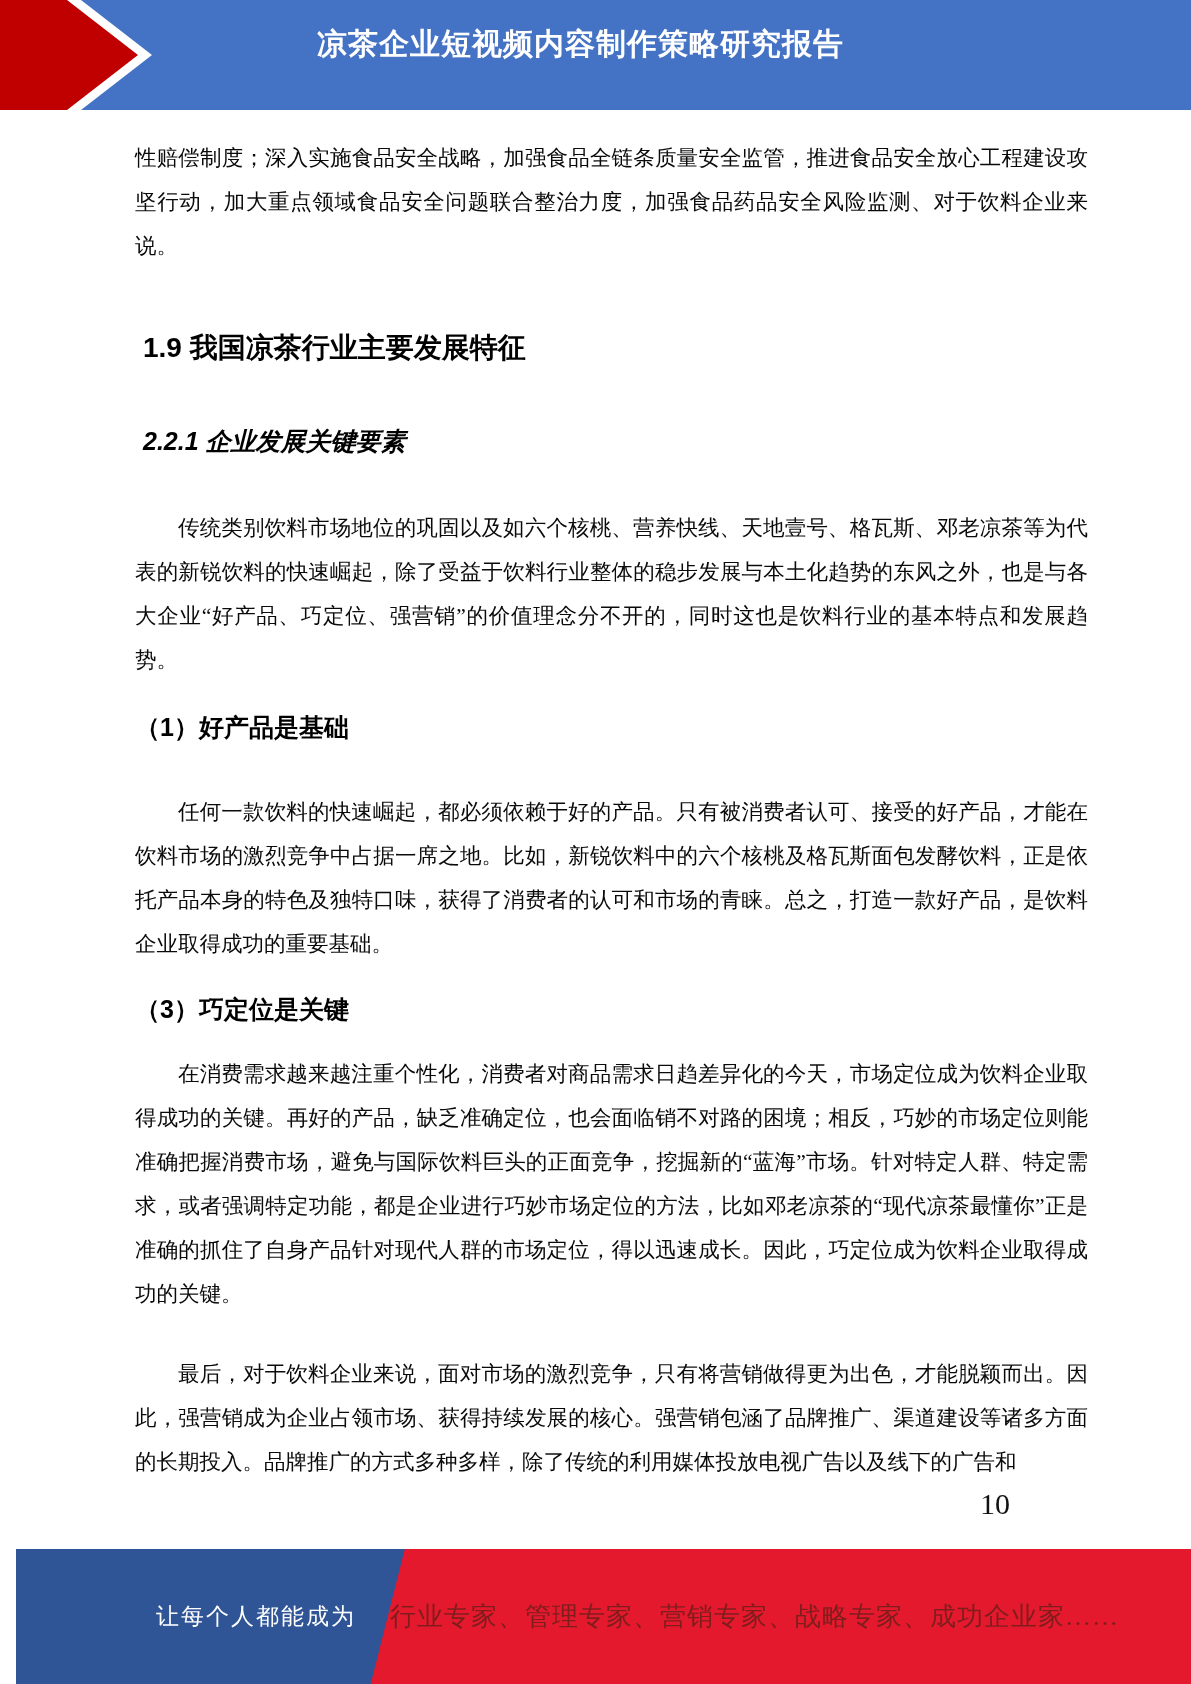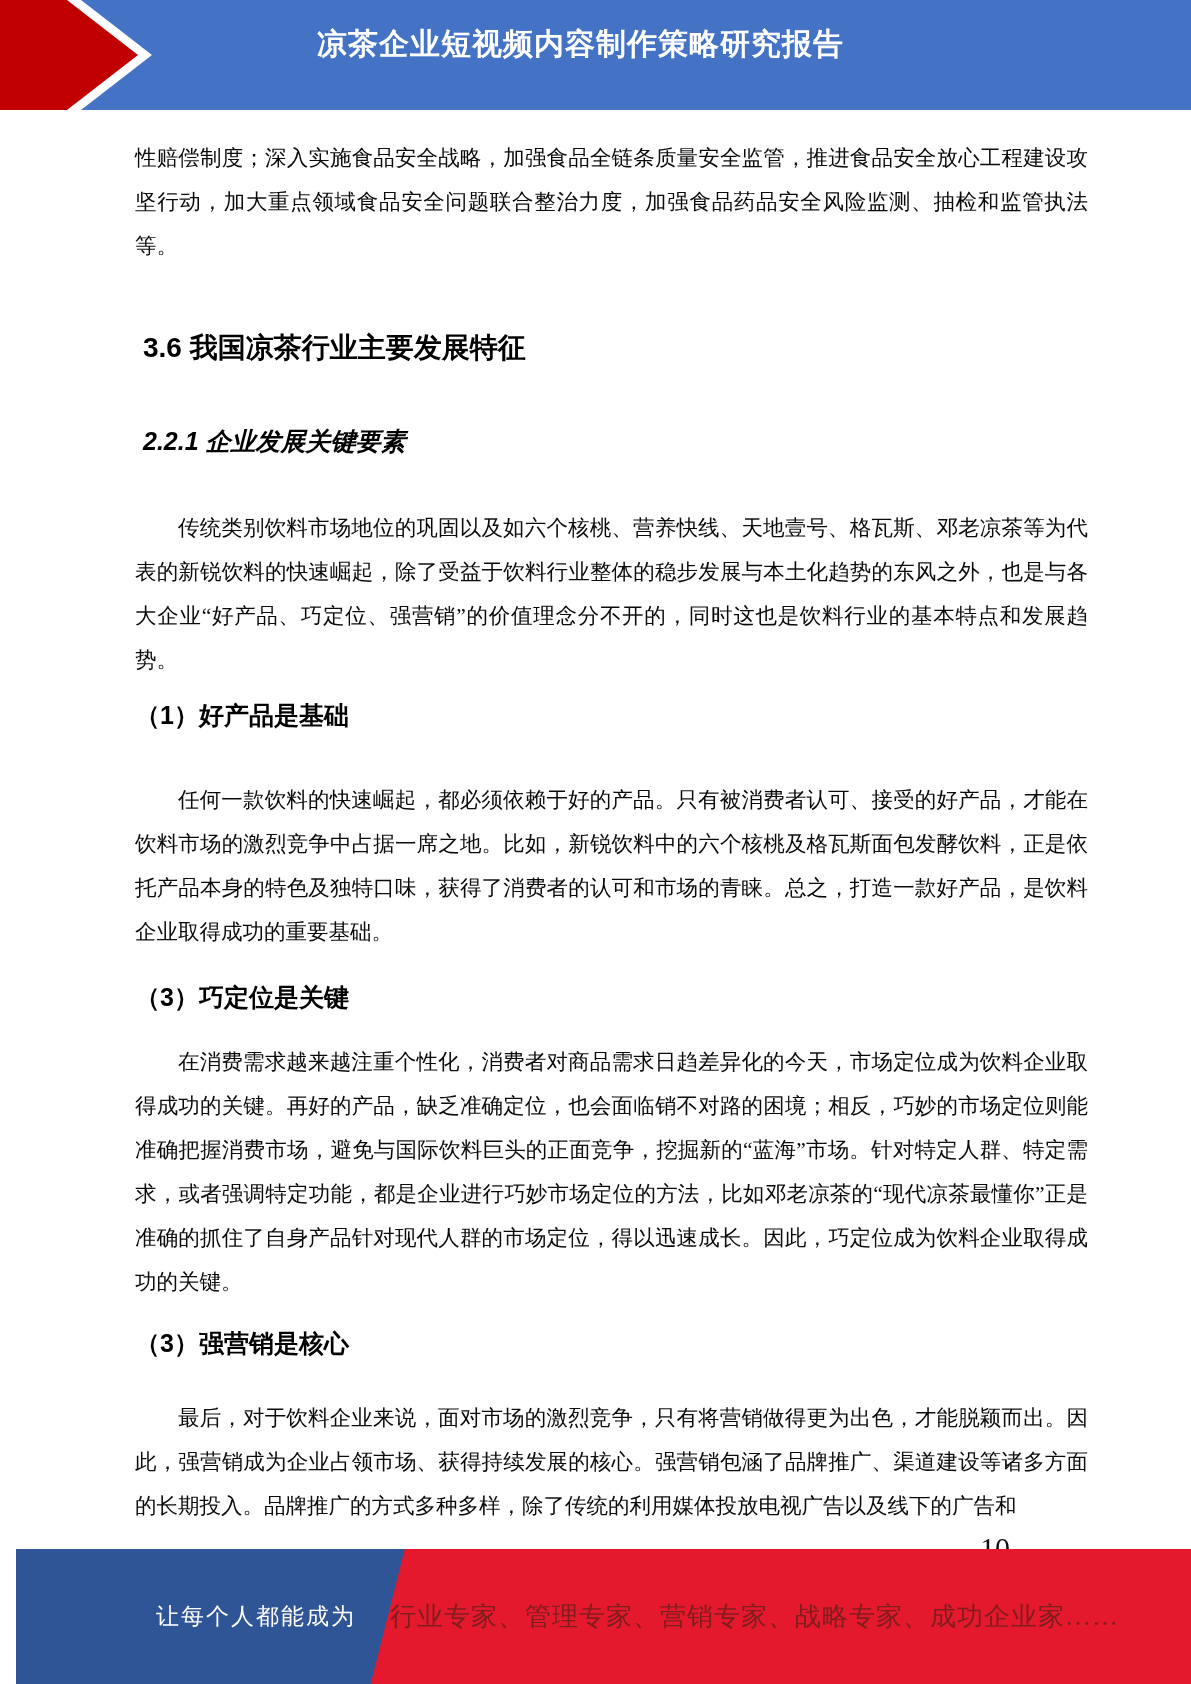--- a/index.html
+++ b/index.html
@@ -67,21 +67,21 @@
     font-family: "Liberation Sans", "DejaVu Sans", sans-serif;
     font-weight: bold;
     color: #000000;
     margin: 0;
   }
   .h-section    { font-size: 28px; line-height: 36px; margin: 62px 0 0 8px; }
   .h-subsection { font-size: 25px; line-height: 34px; margin: 58px 0 0 8px; font-style: italic; }
   .h-point      { font-size: 25px; line-height: 34px; }
   .mt-p1 { margin-top: 26px; }
   .mt-intro { margin-top: 48px; }
-  .mt-point1-h { margin-top: 16px; }
+  .mt-point1-h { margin-top: 28px; }
   .mt-point1-p { margin-top: 46px; }
   .mt-point2-h { margin-top: 26px; }
   .mt-point2-p { margin-top: 26px; }
   .mt-point3-h { margin-top: 22px; }
   .mt-point3-p { margin-top: 36px; }
 
   .page-number {
     margin-top: 4px;
     text-align: right;
     padding-right: 78px;
@@ -137,37 +137,36 @@
   <header class="banner">
     <svg class="banner-arrow" viewBox="0 0 160 110" preserveAspectRatio="none" aria-hidden="true">
       <polygon points="0,0 81,0 152,55 81,110 0,110" fill="#ffffff"></polygon>
       <polygon points="0,0 67,0 138,55 67,110 0,110" fill="#C00000"></polygon>
     </svg>
     <div class="banner-title">凉茶企业短视频内容制作策略研究报告</div>
   </header>
 
   <main class="content">
 
-    <p class="body-text no-indent mt-p1">性赔偿制度；深入实施食品安全战略，加强食品全链条质量安全监管，推进食品安全放心工程建设攻坚行动，加大重点领域食品安全问题联合整治力度，加强食品药品安全风险监测、抽检和监管执法等。</p>
+    <p class="body-text no-indent mt-p1">性赔偿制度；深入实施食品安全战略，加强食品全链条质量安全监管，推进食品安全放心工程建设攻坚行动，加大重点领域食品安全问题联合整治力度，加强食品药品安全风险监测、对于饮料企业来说。</p>
 
-    <h1 class="h-section">3.6 我国凉茶行业主要发展特征</h1>
+    <h1 class="h-section">1.9 我国凉茶行业主要发展特征</h1>
 
     <h2 class="h-subsection">2.2.1 企业发展关键要素</h2>
 
     <p class="body-text mt-intro">传统类别饮料市场地位的巩固以及如六个核桃、营养快线、天地壹号、格瓦斯、邓老凉茶等为代表的新锐饮料的快速崛起，除了受益于饮料行业整体的稳步发展与本土化趋势的东风之外，也是与各大企业“好产品、巧定位、强营销”的价值理念分不开的，同时这也是饮料行业的基本特点和发展趋势。</p>
 
     <h3 class="h-point mt-point1-h">（1）好产品是基础</h3>
 
     <p class="body-text mt-point1-p">任何一款饮料的快速崛起，都必须依赖于好的产品。只有被消费者认可、接受的好产品，才能在饮料市场的激烈竞争中占据一席之地。比如，新锐饮料中的六个核桃及格瓦斯面包发酵饮料，正是依托产品本身的特色及独特口味，获得了消费者的认可和市场的青睐。总之，打造一款好产品，是饮料企业取得成功的重要基础。</p>
 
     <h3 class="h-point mt-point2-h">（3）巧定位是关键</h3>
 
     <p class="body-text mt-point2-p">在消费需求越来越注重个性化，消费者对商品需求日趋差异化的今天，市场定位成为饮料企业取得成功的关键。再好的产品，缺乏准确定位，也会面临销不对路的困境；相反，巧妙的市场定位则能准确把握消费市场，避免与国际饮料巨头的正面竞争，挖掘新的“蓝海”市场。针对特定人群、特定需求，或者强调特定功能，都是企业进行巧妙市场定位的方法，比如邓老凉茶的“现代凉茶最懂你”正是准确的抓住了自身产品针对现代人群的市场定位，得以迅速成长。因此，巧定位成为饮料企业取得成功的关键。</p>
 
-    <h3 class="h-point mt-point3-h">（3）强营销是核心</h3>
 
     <p class="body-text mt-point3-p">最后，对于饮料企业来说，面对市场的激烈竞争，只有将营销做得更为出色，才能脱颖而出。因此，强营销成为企业占领市场、获得持续发展的核心。强营销包涵了品牌推广、渠道建设等诸多方面的长期投入。品牌推广的方式多种多样，除了传统的利用媒体投放电视广告以及线下的广告和</p>
 
     <div class="page-number">10</div>
   </main>
 
   <footer class="footer">
     <div class="footer-blue"></div>
     <div class="footer-red"></div>
     <span class="footer-left">让每个人都能成为</span>

